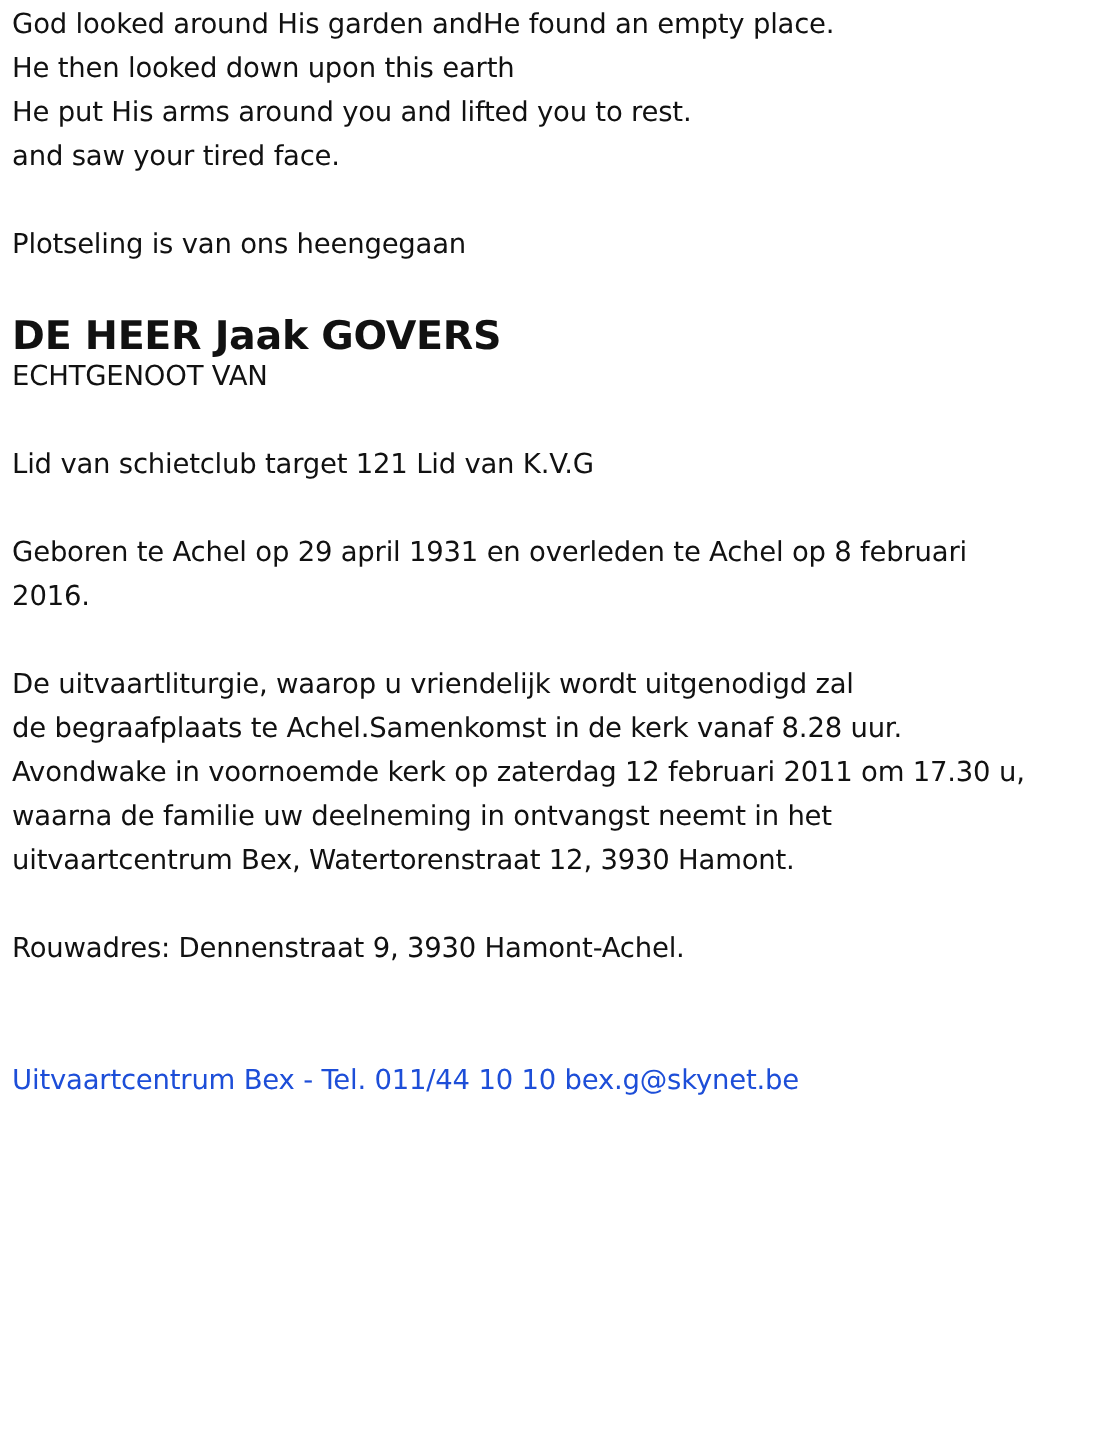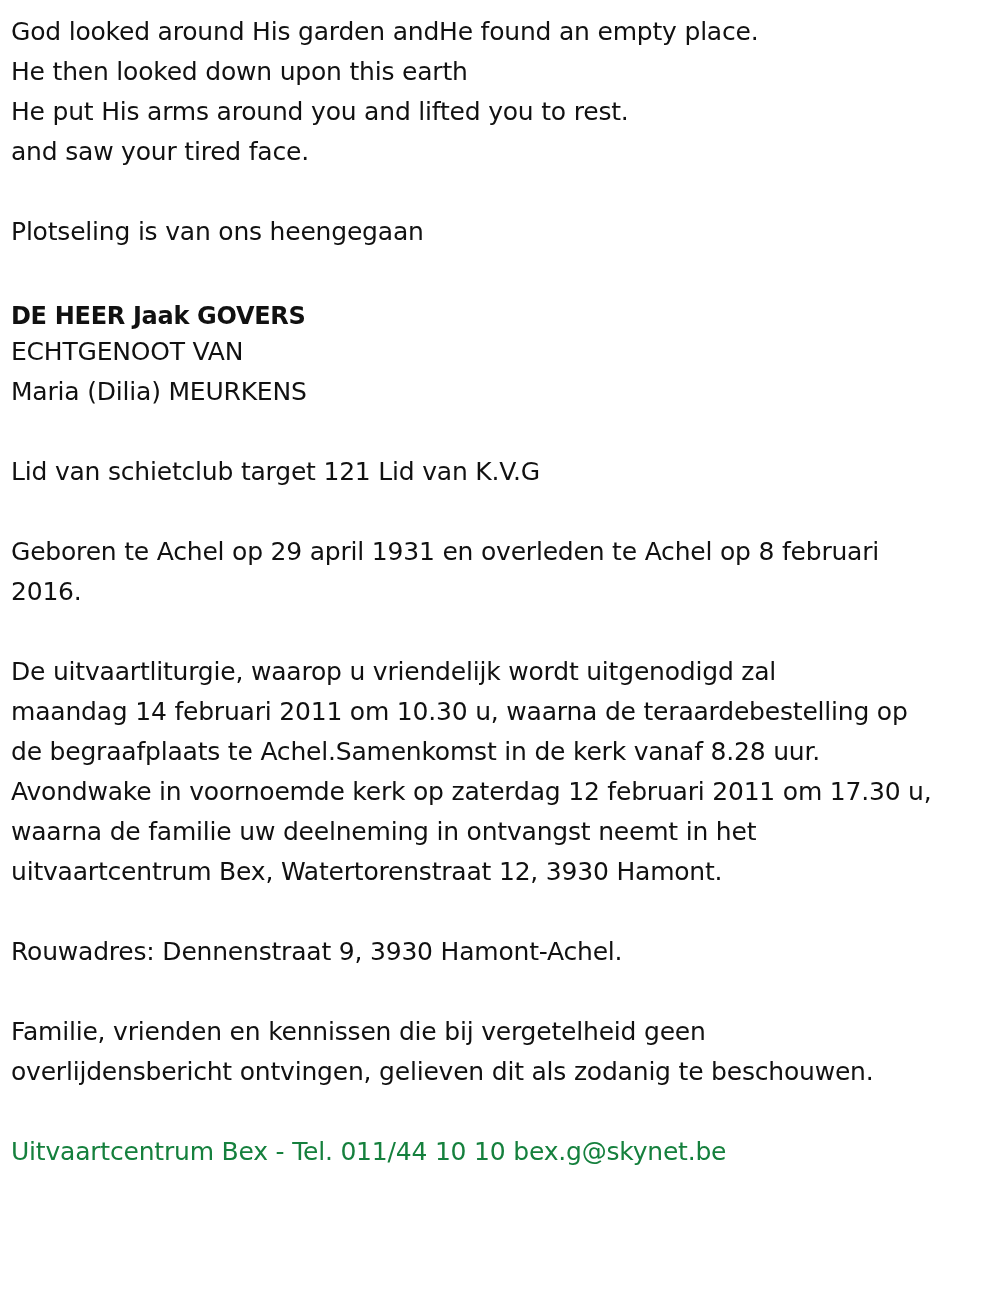--- a/index.html
+++ b/index.html
@@ -9,47 +9,47 @@
     }
     body {
       width: 1000px;
       height: 1310px;
       overflow: hidden;
       font-family: "DejaVu Sans", sans-serif;
       color: #111111;
     }
     .page {
       position: relative;
-      padding: 12px 0 0 11px;
+      padding: 2px 0 0 11px;
       font-size: 25px;
       line-height: 40px;
       letter-spacing: -0.2px;
     }
     .line {
       display: block;
       white-space: nowrap;
       height: 40px;
     }
     .gap {
       display: block;
       height: 40px;
     }
     .heading {
       display: block;
-      font-size: 24px;
+      font-size: 36px;
       font-weight: bold;
       line-height: 40px;
       height: 40px;
       padding-top: 4px;
       margin-bottom: -4px;
       letter-spacing: -0.3px;
     }
     .footer {
       display: block;
-      color: #15803d;
+      color: #1d4ed8;
       white-space: nowrap;
       height: 40px;
     }
   </style>
 </head>
 <body>
 
 <div class="page">
 
   <div>
@@ -61,53 +61,47 @@
 
   <span class="gap"></span>
 
   <span class="line">Plotseling is van ons heengegaan</span>
 
   <span class="gap"></span>
 
   <div>
     <span class="heading">DE HEER Jaak GOVERS</span>
     <span class="line">ECHTGENOOT VAN</span>
-    <span class="line">Maria (Dilia) MEURKENS</span>
   </div>
 
   <span class="gap"></span>
 
   <span class="line">Lid van schietclub target 121 Lid van K.V.G</span>
 
   <span class="gap"></span>
 
   <div>
     <span class="line">Geboren te Achel op 29 april 1931 en overleden te Achel op 8 februari</span>
     <span class="line">2016.</span>
   </div>
 
   <span class="gap"></span>
 
   <div>
     <span class="line">De uitvaartliturgie, waarop u vriendelijk wordt uitgenodigd zal</span>
-    <span class="line">maandag 14 februari 2011 om 10.30 u, waarna de teraardebestelling op</span>
     <span class="line">de begraafplaats te Achel.Samenkomst in de kerk vanaf 8.28 uur.</span>
     <span class="line">Avondwake in voornoemde kerk op zaterdag 12 februari 2011 om 17.30 u,</span>
     <span class="line">waarna de familie uw deelneming in ontvangst neemt in het</span>
     <span class="line">uitvaartcentrum Bex, Watertorenstraat 12, 3930 Hamont.</span>
   </div>
 
   <span class="gap"></span>
 
   <span class="line">Rouwadres: Dennenstraat 9, 3930 Hamont-Achel.</span>
 
   <span class="gap"></span>
 
-  <div>
-    <span class="line">Familie, vrienden en kennissen die bij vergetelheid geen</span>
-    <span class="line">overlijdensbericht ontvingen, gelieven dit als zodanig te beschouwen.</span>
-  </div>
 
   <span class="gap"></span>
 
   <span class="footer">Uitvaartcentrum Bex - Tel. 011/44 10 10 bex.g@skynet.be</span>
 
 </div>
 
 </body></html>

